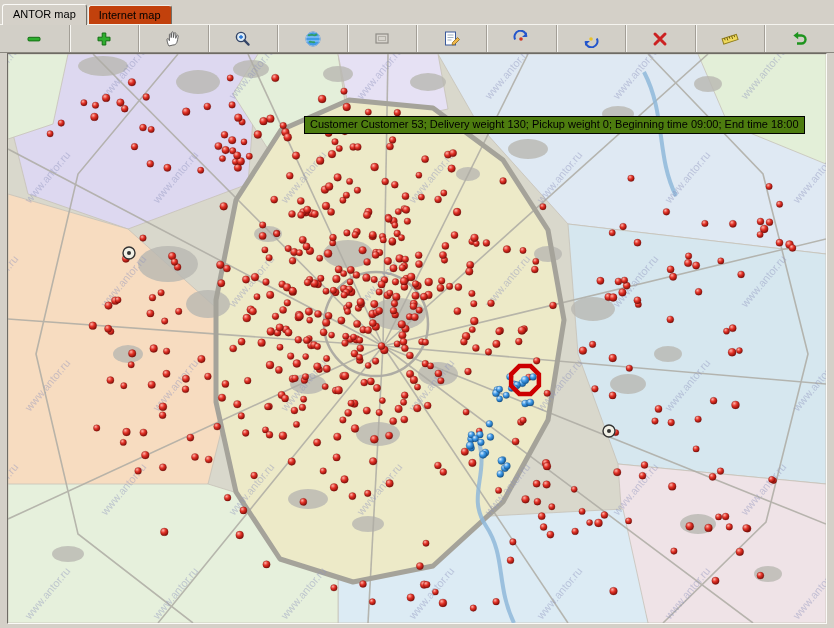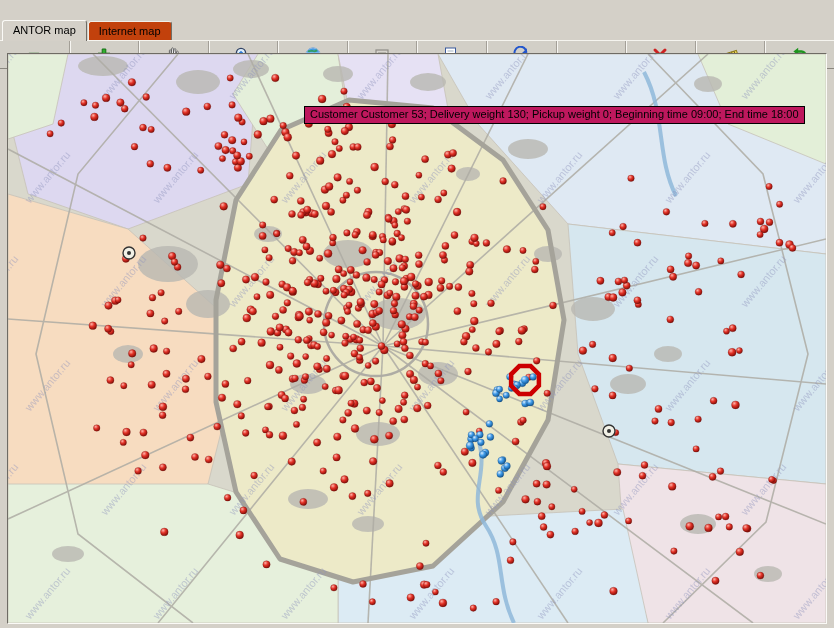--- a/index.html
+++ b/index.html
@@ -1,18 +1,18 @@
 <!DOCTYPE html>
 <html><head>
 <meta charset="utf-8">
 <style>
   *{box-sizing:border-box;}
   html,body{margin:0;padding:0;}
   body{width:834px;height:628px;background:#d4d0c8;font-family:"Liberation Sans",sans-serif;overflow:hidden;position:relative;}
-  .tabbar{height:24px;padding:3px 2px 0 2px;display:flex;align-items:flex-end;margin-top:16px;}
+  .tabbar{height:24px;padding:3px 2px 0 2px;display:flex;align-items:flex-end;}
   .tab{font-size:11px;color:#000;padding:3px 10px 3px;background:#c2410c;border:1px solid;border-color:#efeee9 #716e66 #8a877f #efeee9;border-bottom:none;border-top-left-radius:3px;border-top-right-radius:3px;margin-right:1px;cursor:pointer;}
   .tab.active{background:#d4d0c8;padding-bottom:5px;margin-bottom:-1px;z-index:2;position:relative;border-color:#fbfaf7 #6e6b64 transparent #fbfaf7;}
   .toolbar{height:29px;border-top:1px solid #f5f4ef;border-bottom:1px solid #8a877f;display:flex;align-items:stretch;background:#d2cfc7;}
   .tbtn{flex:1;display:flex;align-items:center;justify-content:center;cursor:pointer;}
   .tbtn + .tbtn{border-left:1px solid #a39f97;box-shadow:inset 1px 0 0 #f7f6f2;}
   .ticon{display:flex;line-height:0;}
   .map-wrap{position:absolute;left:7px;top:53px;width:820px;height:571px;border:1px solid;border-color:#6e6b64 #fbfaf7 #fbfaf7 #6e6b64;background:#d9d8cc;}
   #map-svg{display:block;}
   .tooltip{position:absolute;font-size:11px;line-height:13px;color:#000;background:#ffffdf;border:1px solid #000;padding:1px 5px 2px;white-space:nowrap;z-index:5;}
 </style>
@@ -846,14 +846,14 @@
         <circle cx="121" cy="199" r="6" fill="#f2f1e6" stroke="#333" stroke-width="1.4"></circle>
         <circle cx="121" cy="199" r="2" fill="#333"></circle>
       </g>
       <g>
         <circle cx="601" cy="377" r="6" fill="#f2f1e6" stroke="#333" stroke-width="1.4"></circle>
         <circle cx="601" cy="377" r="2" fill="#333"></circle>
       </g>
       <circle cx="517" cy="326" r="4" fill="url(#gB)"></circle>
       <polygon points="530.9,331.7 522.7,339.9 511.3,339.9 503.1,331.7 503.1,320.3 511.3,312.1 522.7,312.1 530.9,320.3" fill="none" stroke="#cc0000" stroke-width="4.5"></polygon>
     </svg>
-  <div class="tooltip" id="tooltip" style="left: 296px; top: 52px; background: #be185d; text-align: right;">Customer Customer 53; Delivery weight 130; Pickup weight 0; Beginning time 09:00; End time 18:00</div>
+  <div class="tooltip" id="tooltip" style="left: 296px; top: 62px; background: #4d7c0f; text-align: right;">Customer Customer 53; Delivery weight 130; Pickup weight 0; Beginning time 09:00; End time 18:00</div>
 </div>
 
 </body></html>

